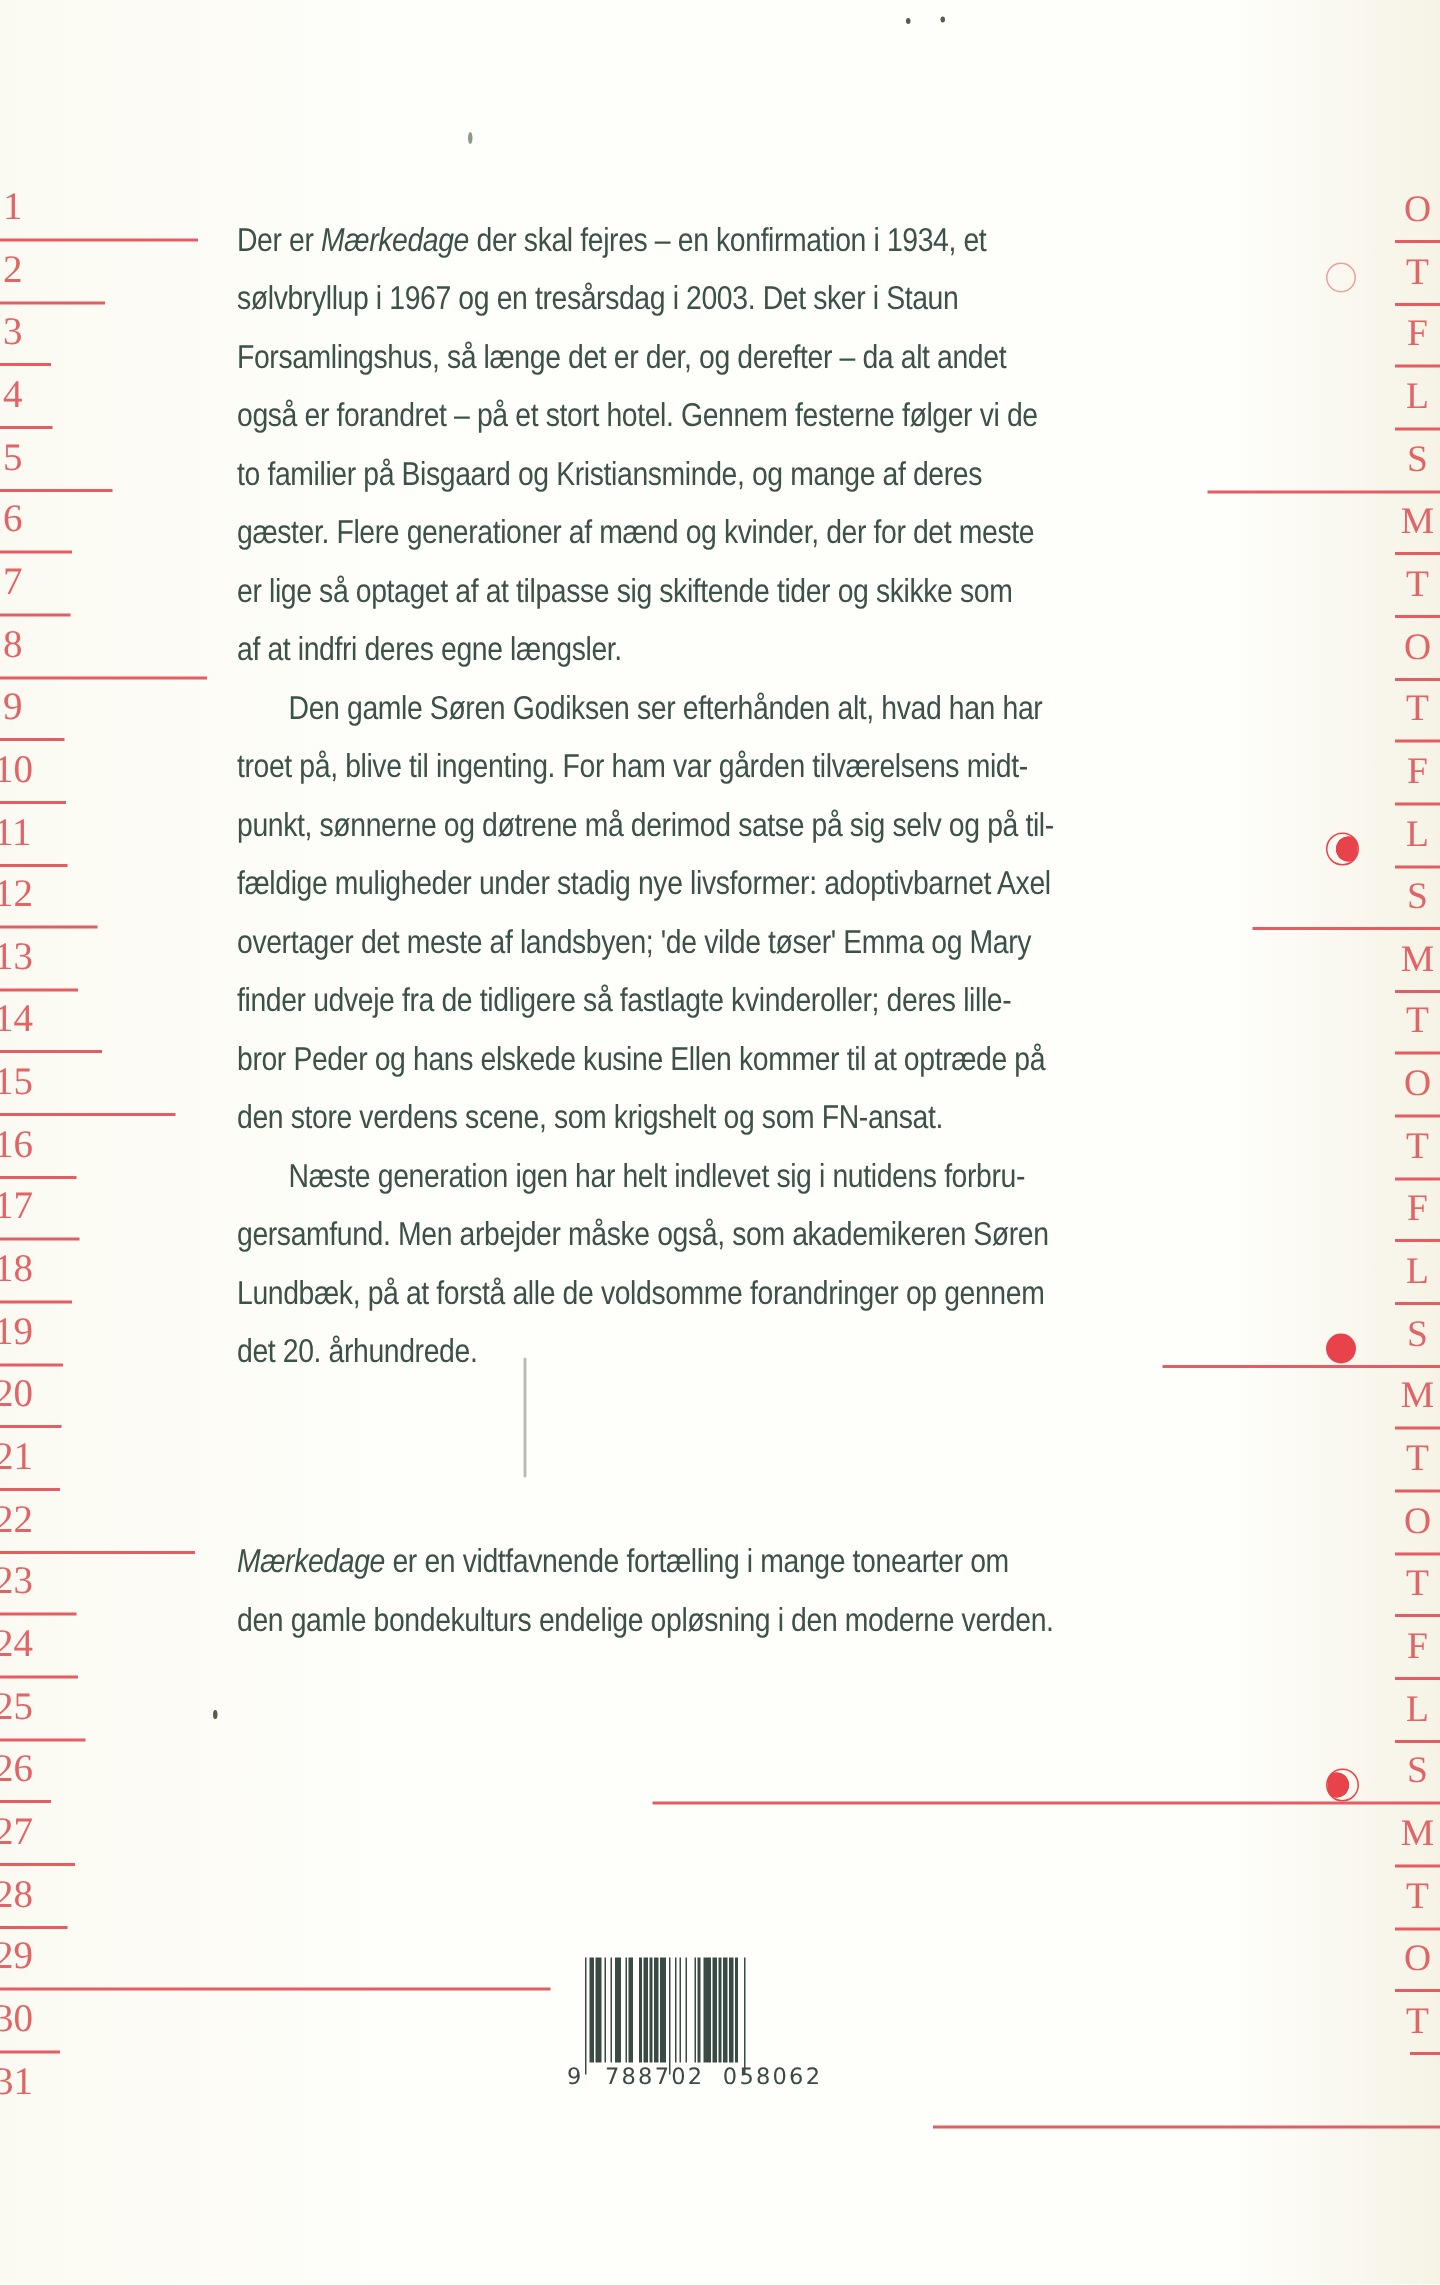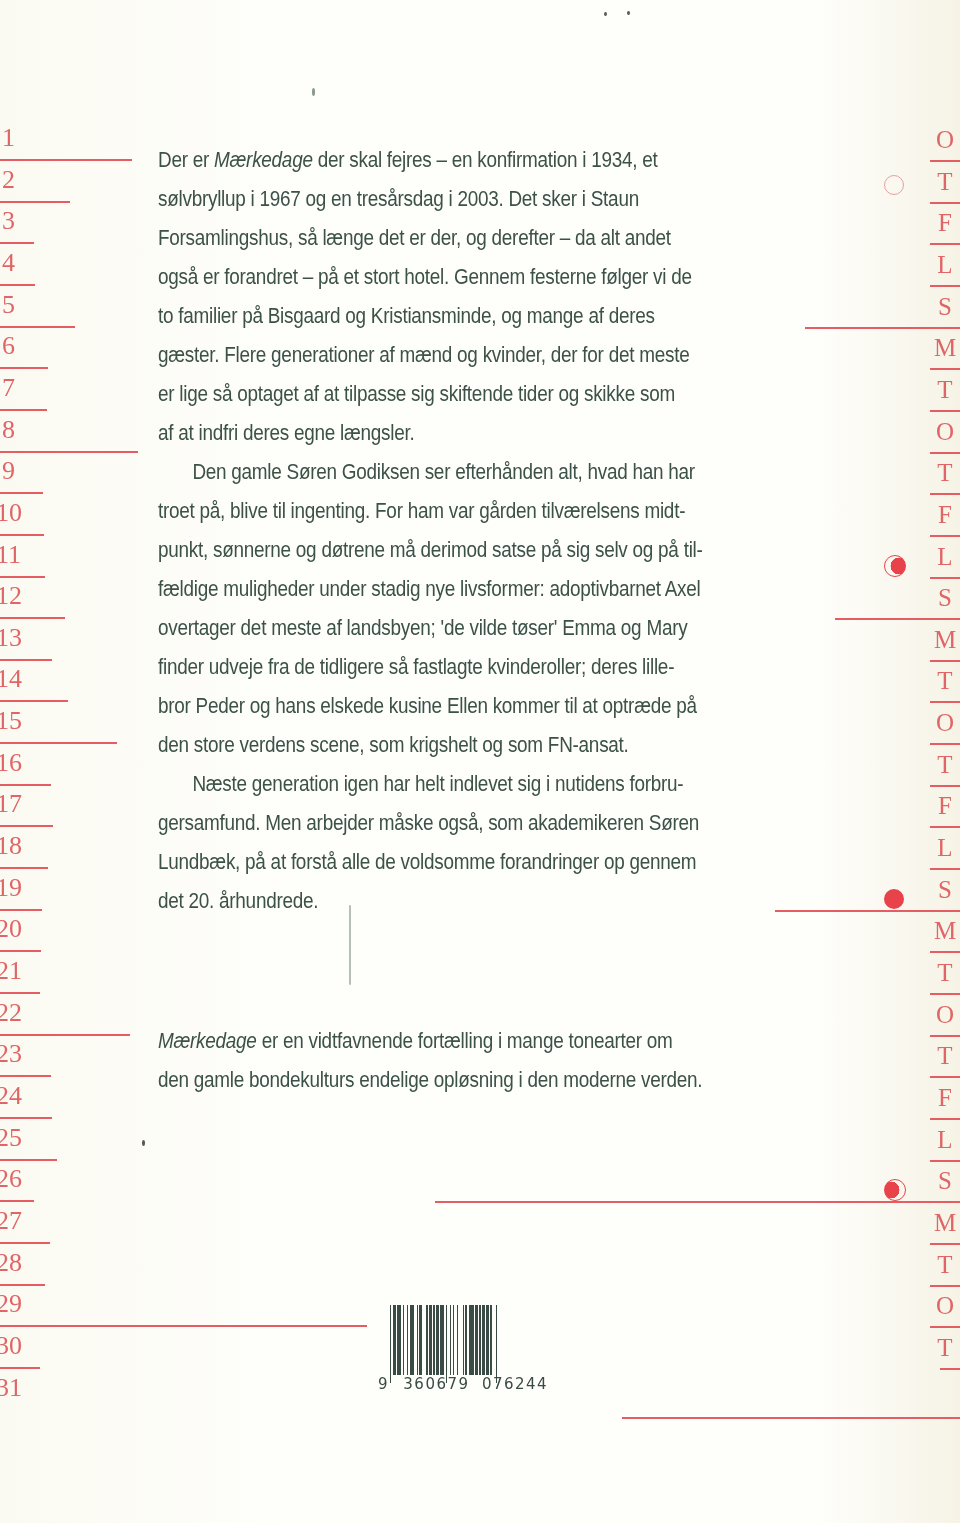--- a/index.html
+++ b/index.html
@@ -274,22 +274,22 @@
       <span style="width: 0px; margin-right: 1.4px; background: transparent;"></span>
       <span style="width: 2.8px; margin-right: 0px;"></span>
       <span style="width: 0px; margin-right: 1.4px; background: transparent;"></span>
       <span style="width: 1.4px; margin-right: 0px;"></span>
       <span style="width: 0px; margin-right: 4.2px; background: transparent;"></span>
       <span class="guard" style="width: 1.4px; margin-right: 0px;"></span>
       <span class="guard" style="width: 0px; margin-right: 1.4px; background: transparent;"></span>
     </div>
   <div class="digits">
     <span>9</span>
-    <span style="margin-left:8px">360679</span>
-    <span style="margin-left:6px">076244</span>
+    <span style="margin-left:8px">788702</span>
+    <span style="margin-left:6px">058062</span>
   </div>
 </div>
 
 <div class="speck" style="left:604px;top:12px;width:3px;height:4px;"></div>
 <div class="speck" style="left:627px;top:11px;width:3px;height:4px;"></div>
 <div class="speck" style="left:312px;top:88px;width:3px;height:8px;background:#8a9a88;"></div>
 <div class="speck" style="left:142px;top:1140px;width:3px;height:6px;"></div>
 <div class="speck" style="left:349px;top:905px;width:2px;height:80px;background:#b8bfb6;border-radius:1px;"></div>
 
 </body></html>

